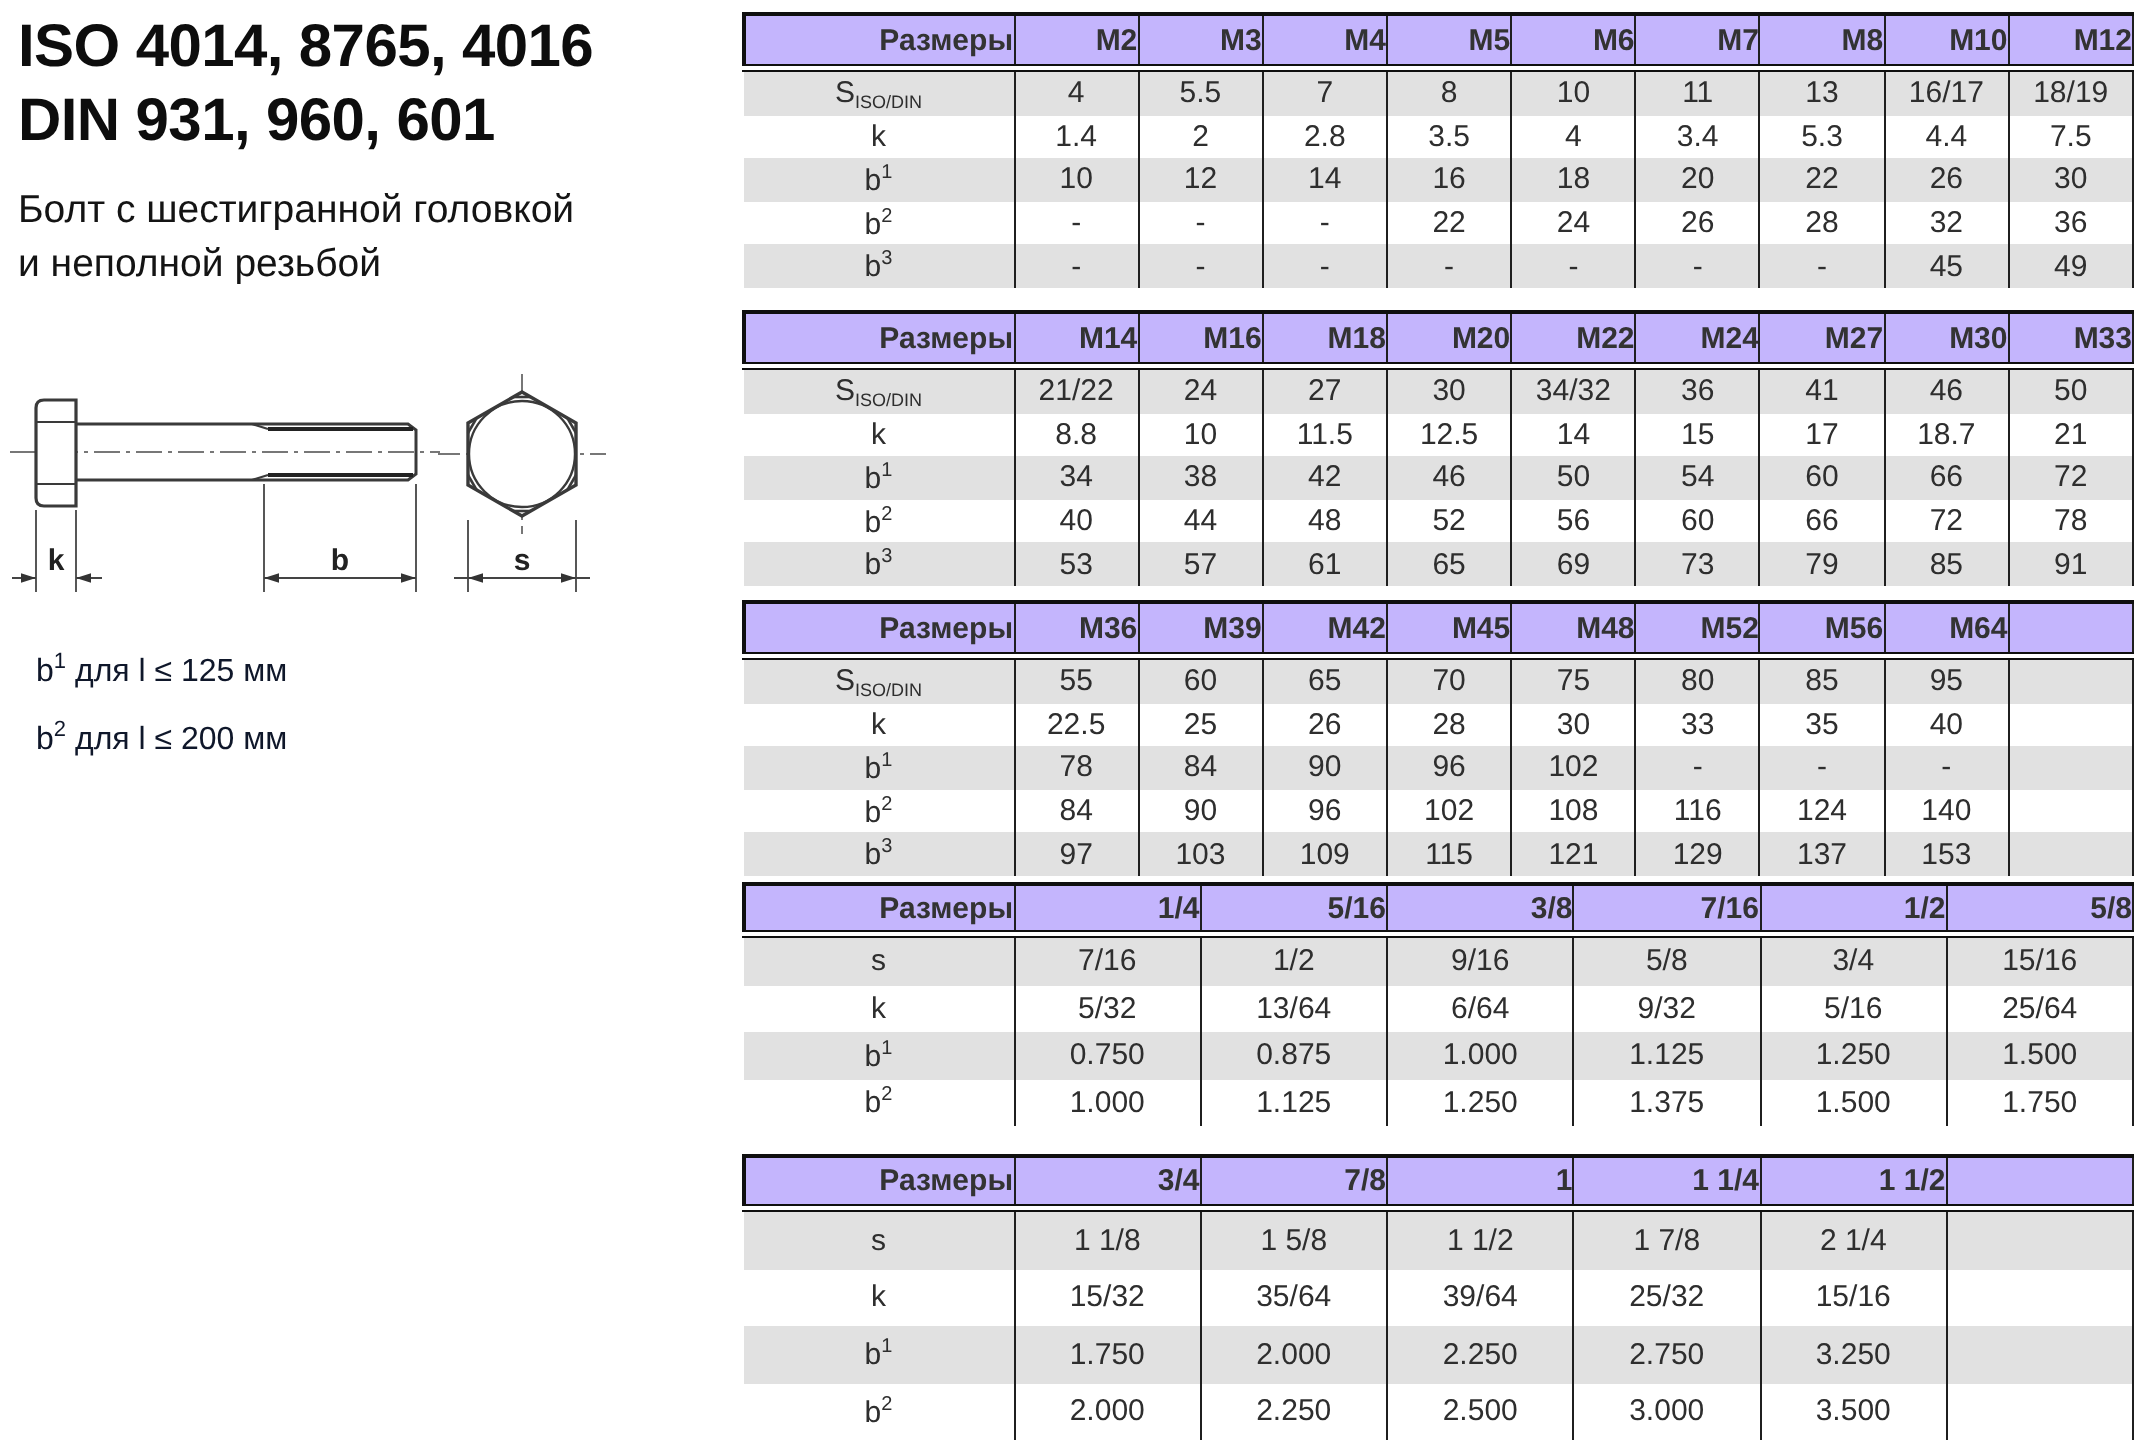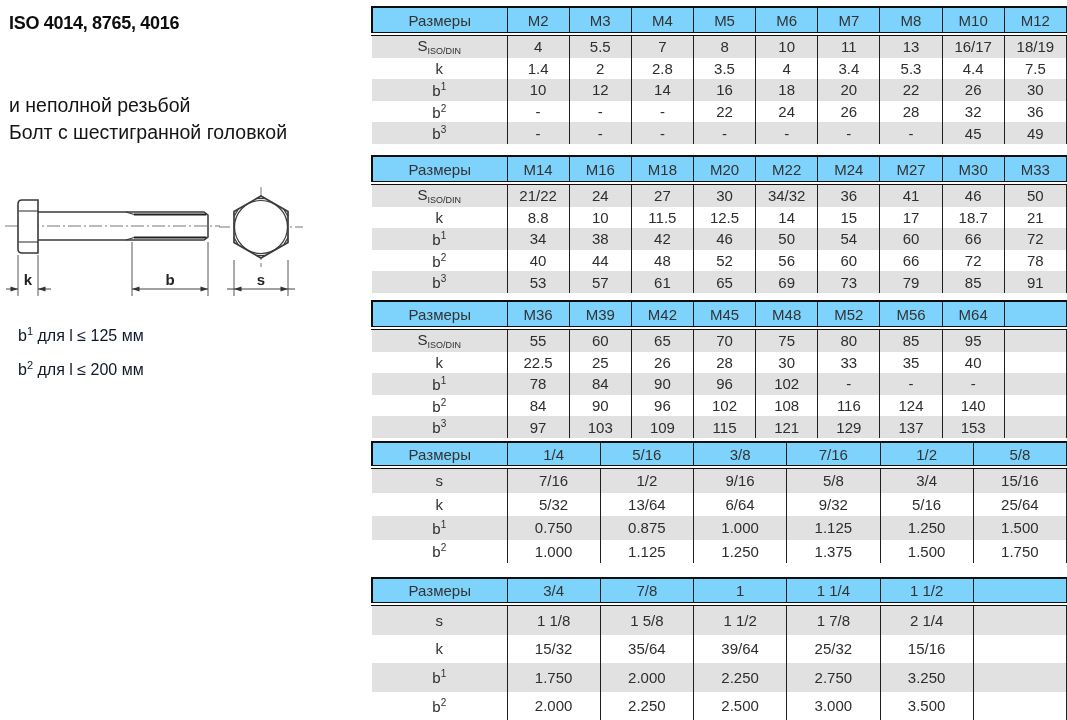--- a/index.html
+++ b/index.html
@@ -2,21 +2,21 @@
 <html><head>
 <meta charset="utf-8">
 <style>
   html,body{margin:0;padding:0;}
   body{
     width:1067px;height:720px;position:relative;background:#ffffff;
     font-family:"Liberation Sans", sans-serif;color:#111;overflow:hidden;
   }
   .title{
     position:absolute;left:9px;top:5px;
-    font-size:18px;font-weight:bold;line-height:37px;color:#0d0d0d;
+    font-size:30px;font-weight:bold;line-height:37px;color:#0d0d0d;
     letter-spacing:-0.3px;white-space:nowrap;
   }
   .subtitle{
     position:absolute;left:9px;top:92px;
     font-size:19.5px;line-height:27px;color:#141414;white-space:nowrap;
   }
   .notes{
     position:absolute;left:18px;top:317px;
     font-size:16px;line-height:28.5px;color:#0f172a;white-space:nowrap;
   }
@@ -27,23 +27,24 @@
     position:absolute;left:371px;width:696px;
     border-collapse:collapse;table-layout:fixed;
     font-size:15px;color:#2e2e2e;
   }
   .dim-table th,.dim-table td{
     text-align:center;vertical-align:middle;padding:0;
     border-right:1px solid #1f1f1f;
     overflow:hidden;white-space:nowrap;
   }
   .dim-table thead th{
-    background:#7dd3fc;font-weight:normal;color:#333;
+    background:#c4b5fd;font-weight:bold;color:#333;
     border-top:2.5px solid #0f0f0f;
     border-bottom:4px double #0f0f0f;
+    text-align:right;
   }
   .dim-table thead th:first-child{border-left:2px solid #0f0f0f;}
   .dim-table tbody tr:nth-child(odd) td{background:#e1e1e1;}
   .dim-table tbody tr:nth-child(even) td{background:#ffffff;}
   .dim-table sub{font-size:9px;vertical-align:-3px;letter-spacing:0;}
   .dim-table sup{font-size:10px;}
   .rowlabel{color:#2e2e2e;}
 
   #t1{top:6px;}   #t2{top:155px;}  #t3{top:300px;}
   #t4{top:441px;} #t5{top:577px;}
@@ -54,25 +55,26 @@
   #t5 thead th{height:23px;}
   #t5 tbody td{height:28.5px;}
 
   svg text{font-family:"Liberation Sans", sans-serif;font-weight:bold;font-size:15px;fill:#222;}
 </style>
 </head>
 <body>
 
 <div class="title">
   <div>ISO 4014, 8765, 4016</div>
+  <div>DIN 931, 960, 601</div>
 </div>
 
 <div class="subtitle">
+  <div>Болт с шестигранной головкой</div>
   <div>и неполной резьбой</div>
-  <div>Болт с шестигранной головкой</div>
 </div>
 
 <svg class="drawing" width="335" height="128" viewBox="0 0 335 128">
 
   <line x1="0" y1="40" x2="215" y2="40" stroke="#777" stroke-width="1" stroke-dasharray="13 3 2 3"></line>
 
   <path d="M 17,14 L 33,14 L 33,67 L 17,67 Q 13,67 13,63 L 13,18 Q 13,14 17,14 Z" fill="#ffffff" stroke="#3a3a3a" stroke-width="1.6"></path>
   <line x1="13.5" y1="25" x2="33" y2="25" stroke="#3a3a3a" stroke-width="1.1"></line>
   <line x1="13.5" y1="56" x2="33" y2="56" stroke="#3a3a3a" stroke-width="1.1"></line>
 

